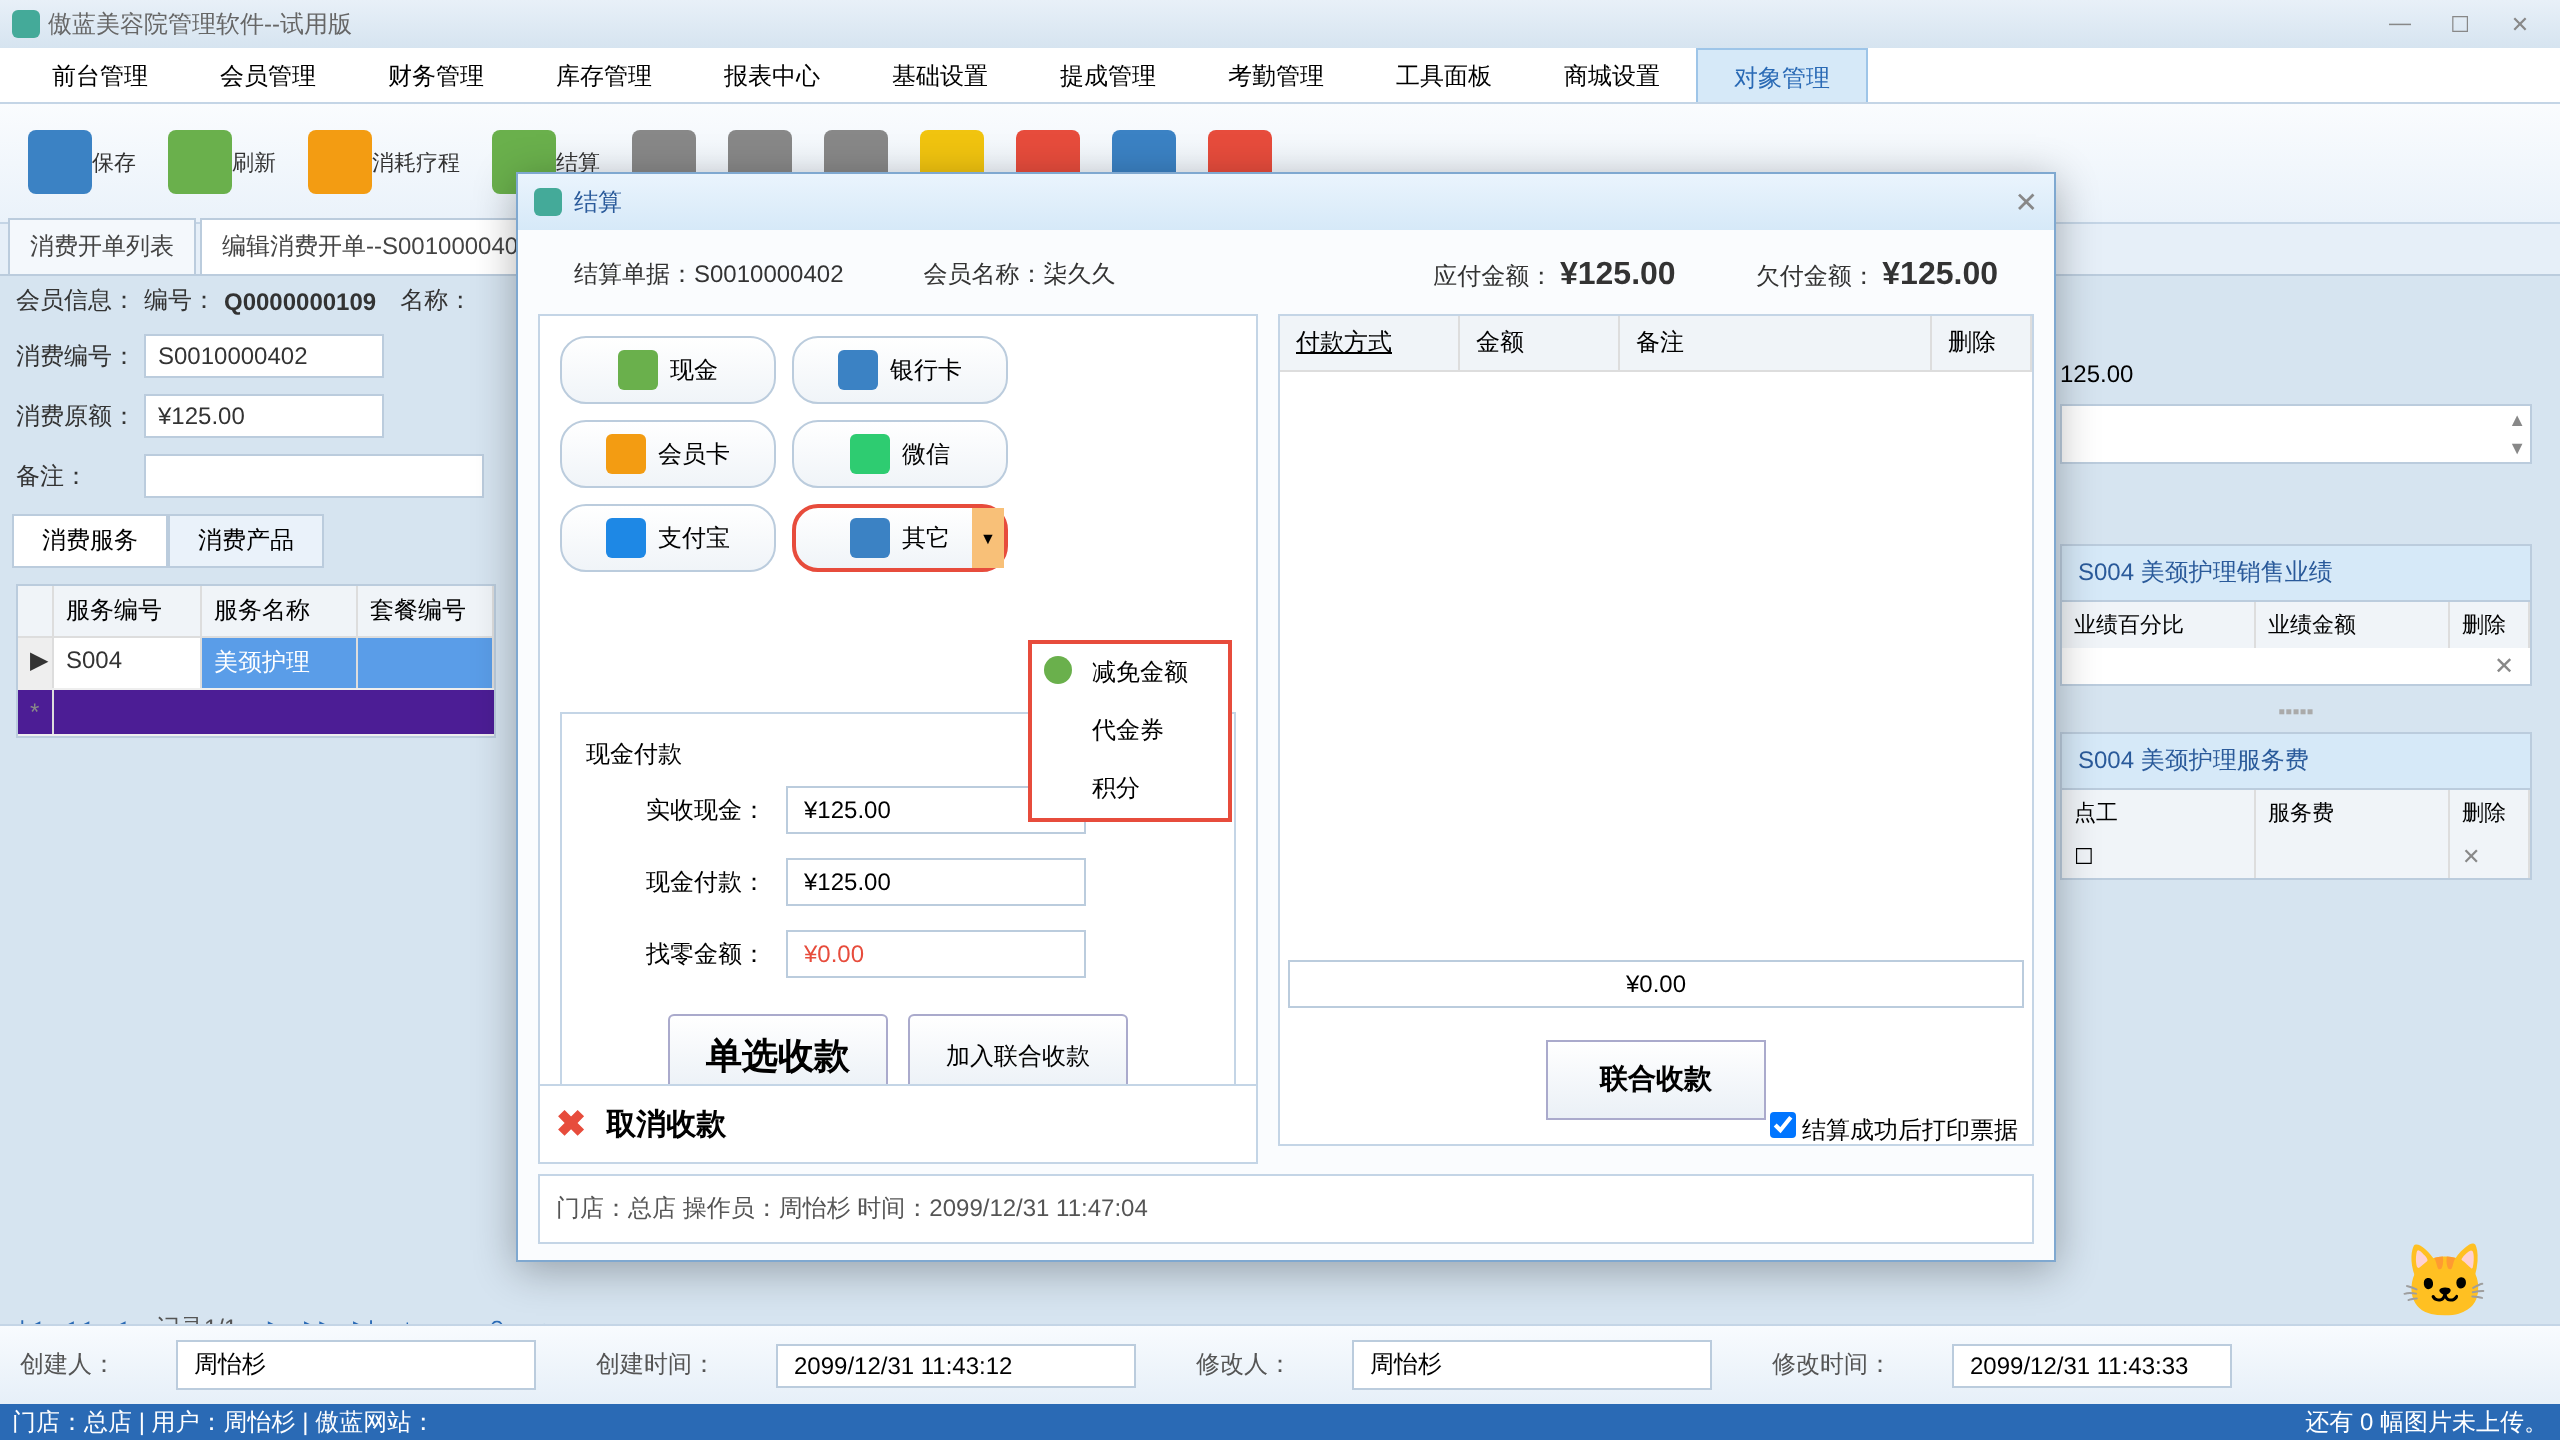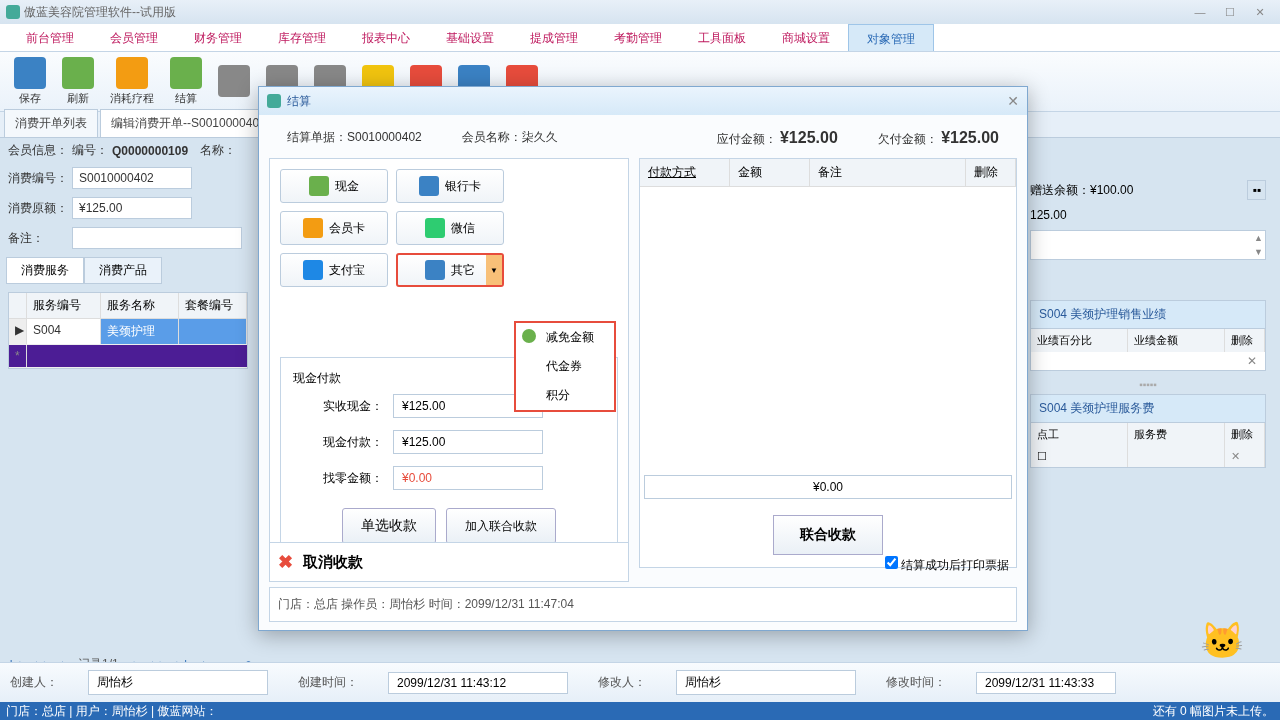--- a/index.html
+++ b/index.html
@@ -2,24 +2,24 @@
 <html><head>
 <meta charset="utf-8">
 <style>
 *{box-sizing:border-box;margin:0;padding:0;font-family:"Microsoft YaHei","SimSun",sans-serif;font-size:12px}
 body{background:#d6e4f0;width:1280px;height:720px;overflow:hidden;position:relative}
 .titlebar{height:24px;background:linear-gradient(#e8f0f8,#d6e4f0);display:flex;align-items:center;padding:0 6px;color:#666}
 .titlebar .logo{width:14px;height:14px;background:#4a9;border-radius:3px;margin-right:4px}
 .titlebar .spacer{flex:1}
 .winbtn{width:28px;height:16px;margin-left:2px;display:inline-flex;align-items:center;justify-content:center;color:#888;font-size:11px}
 .menubar{height:28px;background:#fff;border-bottom:1px solid #c4d5e6;display:flex;padding:0 8px}
-.menubar .mitem{padding:6px 18px;color:#be185d;cursor:pointer}
+.menubar .mitem{padding:6px 18px;color:#000000;cursor:pointer}
 .menubar .mitem.active{background:#d6e9f8;color:#2a6ab5;border:1px solid #9ec5e8;border-bottom:none}
 .toolbar{height:60px;background:linear-gradient(#fafcfe,#eaf2fa);border-bottom:1px solid #c4d5e6;display:flex;align-items:center;padding:0 6px}
-.tbtn{display:flex;flex-direction:column;align-items:center;padding:2px 8px;cursor:pointer}
+.tbtn{display:flex;flex-direction:row;align-items:center;padding:2px 8px;cursor:pointer}
 .tbtn .ticon{width:32px;height:32px;border-radius:4px;margin-bottom:2px}
 .tbtn .tlabel{font-size:11px;color:#333}
 .tabs{height:26px;background:#e6eff8;display:flex;align-items:flex-end;padding:0 4px;border-bottom:1px solid #bcd}
 .tab{padding:5px 10px;background:#f4f8fc;border:1px solid #bcd;border-bottom:none;margin-right:2px;font-size:12px;color:#444}
 .tab.active{background:#fff}
 .formrow{display:flex;align-items:center;padding:4px 8px;color:#333}
 .formrow .lbl{margin-right:4px}
 .formrow .val{background:#fff;border:1px solid #bcd;padding:3px 6px;min-width:120px}
 .subtabs{display:flex;padding:4px 6px}
 .subtab{padding:4px 14px;border:1px solid #bcd;background:#eaf2fa;font-size:12px}
@@ -33,36 +33,36 @@
 
 .dialog{position:absolute;left:258px;top:86px;width:770px;height:545px;background:#fafcfe;border:1px solid #7fa8d0;box-shadow:0 4px 20px rgba(0,0,0,.3)}
 .dlg-title{height:28px;background:linear-gradient(#eaf4fd,#d6e9f8);display:flex;align-items:center;padding:0 8px;color:#2a5a9a}
 .dlg-title .logo{width:14px;height:14px;background:#4a9;border-radius:3px;margin-right:6px}
 .dlg-title .close{margin-left:auto;color:#888;font-size:14px;cursor:pointer}
 .dlg-info{padding:14px 28px 10px;display:flex;gap:40px;color:#333}
 .dlg-info b{font-size:16px}
 .dlg-body{display:flex;padding:0 10px 10px;gap:10px}
 .payleft{width:360px;border:1px solid #c4d5e6;background:#fff;padding:10px}
 .paybtns{display:flex;flex-wrap:wrap;gap:8px;margin-bottom:12px}
-.paybtn{width:108px;height:34px;border:1px solid #bcd;background:linear-gradient(#fff,#f0f4f8);display:flex;align-items:center;justify-content:center;gap:6px;cursor:pointer;border-radius:3px}
+.paybtn{width:108px;height:34px;border:1px solid #bcd;background:linear-gradient(#fff,#f0f4f8);display:flex;align-items:center;justify-content:center;gap:6px;cursor:pointer;border-radius:13px}
 .paybtn .picon{width:20px;height:20px;border-radius:3px}
 .paybtn.hl{border:2px solid #e74c3c;position:relative}
 .dropdown-arrow{position:absolute;right:0;top:0;bottom:0;width:16px;background:#f8c078;display:flex;align-items:center;justify-content:center;font-size:8px}
 .dropdown-menu{position:absolute;left:244px;top:162px;width:102px;background:#fff;border:2px solid #e74c3c;z-index:10}
 .dropdown-menu .ditem{padding:6px 8px 6px 30px;cursor:pointer;position:relative}
 .dropdown-menu .ditem .dicon{position:absolute;left:6px;top:6px;width:14px;height:14px;border-radius:50%}
 .cashpane{border:1px solid #c4d5e6;padding:12px;margin-top:6px}
 .cashpane h4{font-weight:normal;margin-bottom:7px}
 .cashrow{display:flex;align-items:center;margin-bottom:12px}
 .cashrow .clbl{width:90px;text-align:right;margin-right:10px}
 .cashrow .cinp{border:1px solid #bcd;padding:4px 8px;width:150px}
 .cashrow .cinp.red{color:#e74c3c}
 .cashbtns{display:flex;gap:10px;justify-content:center;margin-top:18px}
 .btn{padding:8px 18px;border:1px solid #aac;background:linear-gradient(#fff,#eaf0f6);cursor:pointer;border-radius:3px}
-.btn.big{font-size:14px;font-weight:normal}
+.btn.big{font-size:18px;font-weight:bold}
 .payright{flex:1;border:1px solid #c4d5e6;background:#fff;display:flex;flex-direction:column}
 .prhead{display:flex;background:#f0f4f8;border-bottom:1px solid #ddd}
 .prhead .pcell{padding:5px 8px;border-right:1px solid #ddd}
 .prtotal{border:1px solid #bcd;margin:4px;padding:4px;text-align:center;margin-top:auto}
 .prcombo{margin:12px auto;padding:10px 26px;border:1px solid #aac;background:linear-gradient(#fff,#eaf0f6);font-size:14px;font-weight:bold;cursor:pointer}
 .dlg-cancel{position:absolute;left:10px;bottom:48px;width:360px;border:1px solid #c4d5e6;background:#fff;padding:8px;display:flex;align-items:center;gap:10px}
 .dlg-cancel .x{color:#e74c3c;font-size:18px;font-weight:bold}
 .dlg-print{position:absolute;right:18px;bottom:56px}
 .dlg-footer{position:absolute;left:10px;right:10px;bottom:8px;border:1px solid #c4d5e6;background:#fff;padding:8px;color:#555}
 
@@ -191,25 +191,20 @@
     <div class="gcell" style="width:74px;background:#fff;color:#333">S004</div>
     <div class="gcell" style="width:78px">美颈护理</div>
     <div class="gcell" style="flex:1"></div>
   </div>
   <div class="grow">
       <div class="gcell" style="width:18px;color:#888">*</div>
     </div>
 </div>
 
 <div class="rightpanel">
-  <div style="display:flex;align-items:center;margin-bottom:8px">
-    <span>赠送余额：</span>
-    <span class="val" style="flex:1">¥100.00</span>
-    <span style="border:1px solid #bcd;padding:2px 4px;margin-left:4px">▪▪</span>
-  </div>
   <div style="margin-bottom:8px">
       <span class="val" style="display:block">125.00</span>
     </div>
   <div style="border:1px solid #bcd;background:#fff;height:30px;margin-bottom:40px;position:relative">
     <span style="position:absolute;right:2px;top:2px;font-size:9px;color:#888">▲</span>
     <span style="position:absolute;right:2px;bottom:2px;font-size:9px;color:#888">▼</span>
   </div>
   <div class="rpbox">
     <div class="rptitle">S004 美颈护理销售业绩</div>
     <div class="rphead">

